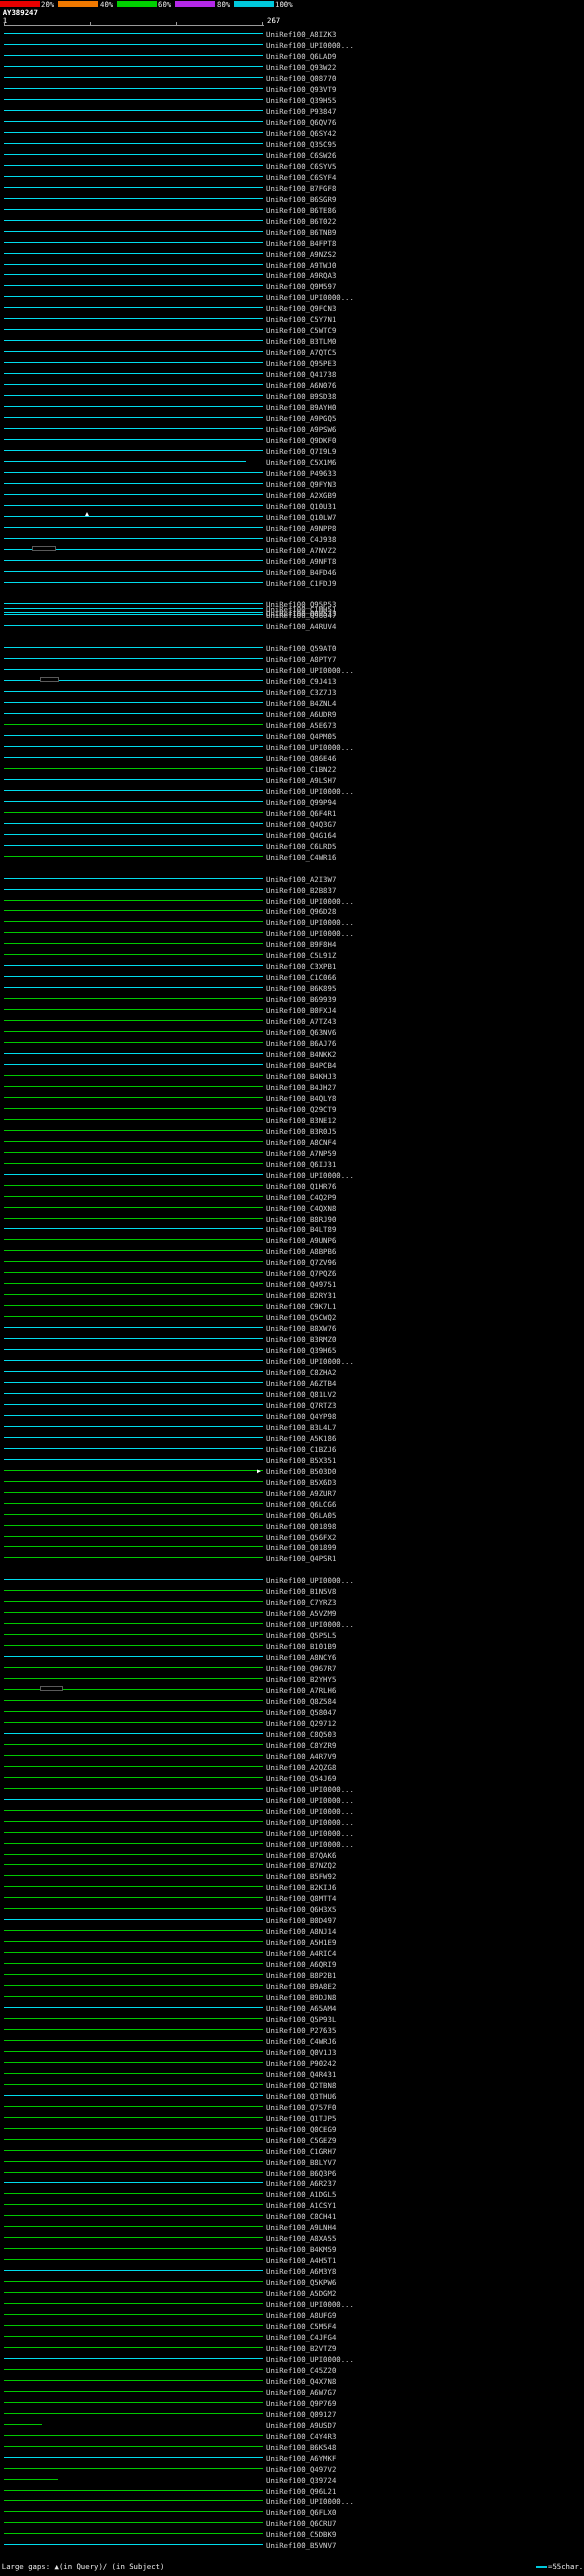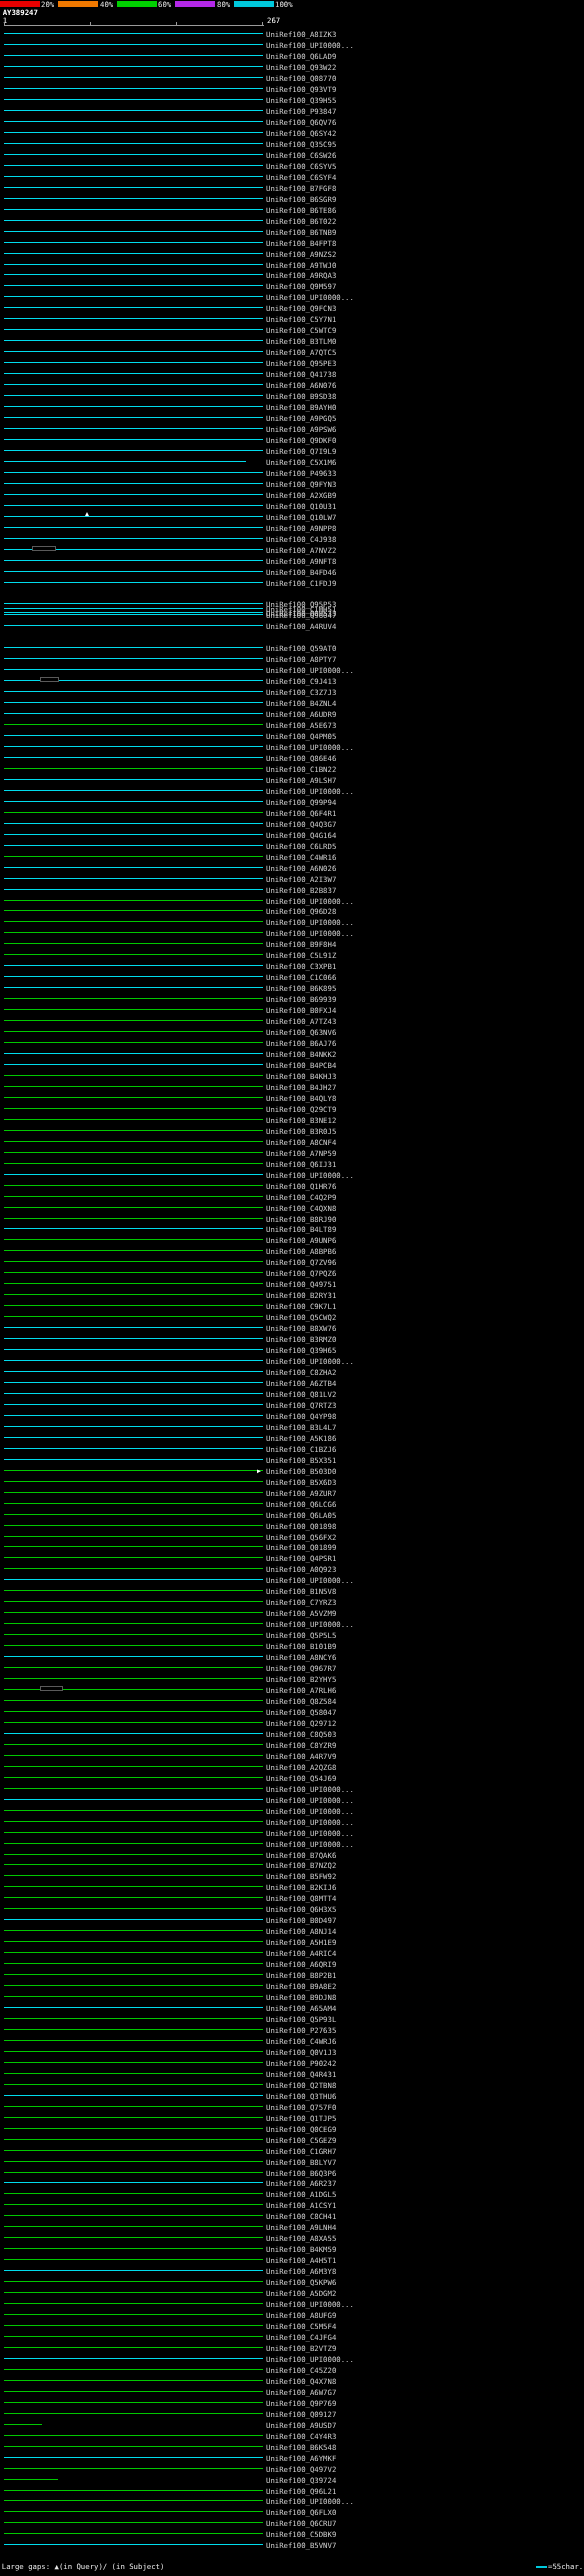--- a/index.html
+++ b/index.html
@@ -345,24 +345,20 @@
         <div class="hit-label">UniRef100_Q4G164</div>
       </div>
       <div class="hit-row" style="top: 841px;">
         <div class="hit-line" style="left: 3.7px; width: 259px; background: rgb(0, 220, 236);"></div>
         <div class="hit-label">UniRef100_C6LRD5</div>
       </div>
       <div class="hit-row" style="top: 852px;">
         <div class="hit-line" style="left: 3.7px; width: 259px; background: rgb(0, 200, 0);"></div>
         <div class="hit-label">UniRef100_C4WR16</div>
       </div>
-      <div class="hit-row" style="top: 863px;">
-        <div class="hit-line" style="left: 3.7px; width: 259px; background: rgb(0, 220, 236);"></div>
-        <div class="hit-label">UniRef100_A6N026</div>
-      </div>
       <div class="hit-row" style="top: 874px;">
         <div class="hit-line" style="left: 3.7px; width: 259px; background: rgb(0, 220, 236);"></div>
         <div class="hit-label">UniRef100_A2I3W7</div>
       </div>
       <div class="hit-row" style="top: 885px;">
         <div class="hit-line" style="left: 3.7px; width: 259px; background: rgb(0, 220, 236);"></div>
         <div class="hit-label">UniRef100_B2B837</div>
       </div>
       <div class="hit-row" style="top: 896px;">
         <div class="hit-line" style="left: 3.7px; width: 259px; background: rgb(0, 200, 0);"></div>
@@ -601,24 +597,20 @@
         <div class="hit-line" style="left: 3.7px; width: 259px; background: rgb(0, 200, 0);"></div>
         <div class="hit-label">UniRef100_Q56FX2</div>
       </div>
       <div class="hit-row" style="top: 1542px;">
         <div class="hit-line" style="left: 3.7px; width: 259px; background: rgb(0, 200, 0);"></div>
         <div class="hit-label">UniRef100_Q01899</div>
       </div>
       <div class="hit-row" style="top: 1553px;">
         <div class="hit-line" style="left: 3.7px; width: 259px; background: rgb(0, 200, 0);"></div>
         <div class="hit-label">UniRef100_Q4PSR1</div>
-      </div>
-      <div class="hit-row" style="top: 1564px;">
-        <div class="hit-line" style="left: 3.7px; width: 259px; background: rgb(0, 200, 0);"></div>
-        <div class="hit-label">UniRef100_A0Q923</div>
       </div>
       <div class="hit-row" style="top: 1575px;">
         <div class="hit-line" style="left: 3.7px; width: 259px; background: rgb(0, 220, 236);"></div>
         <div class="hit-label">UniRef100_UPI0000...</div>
       </div>
       <div class="hit-row" style="top: 1586px;">
         <div class="hit-line" style="left: 3.7px; width: 259px; background: rgb(0, 200, 0);"></div>
         <div class="hit-label">UniRef100_B1N5V8</div>
       </div>
       <div class="hit-row" style="top: 1597px;">

